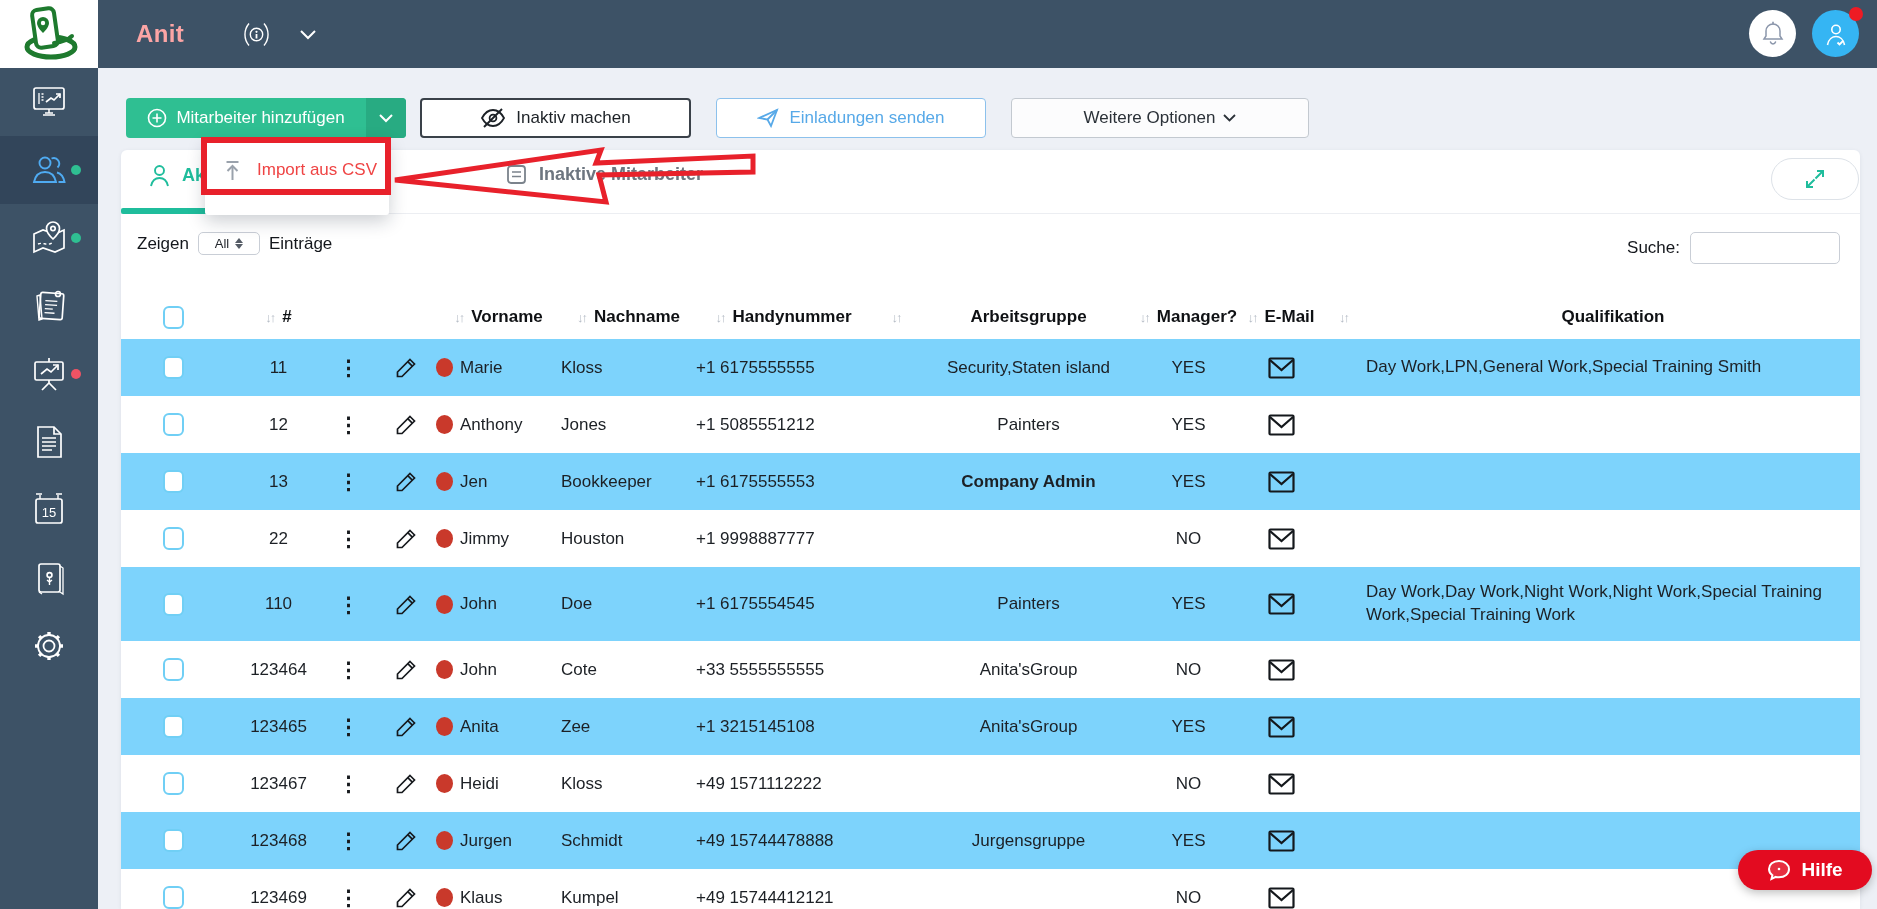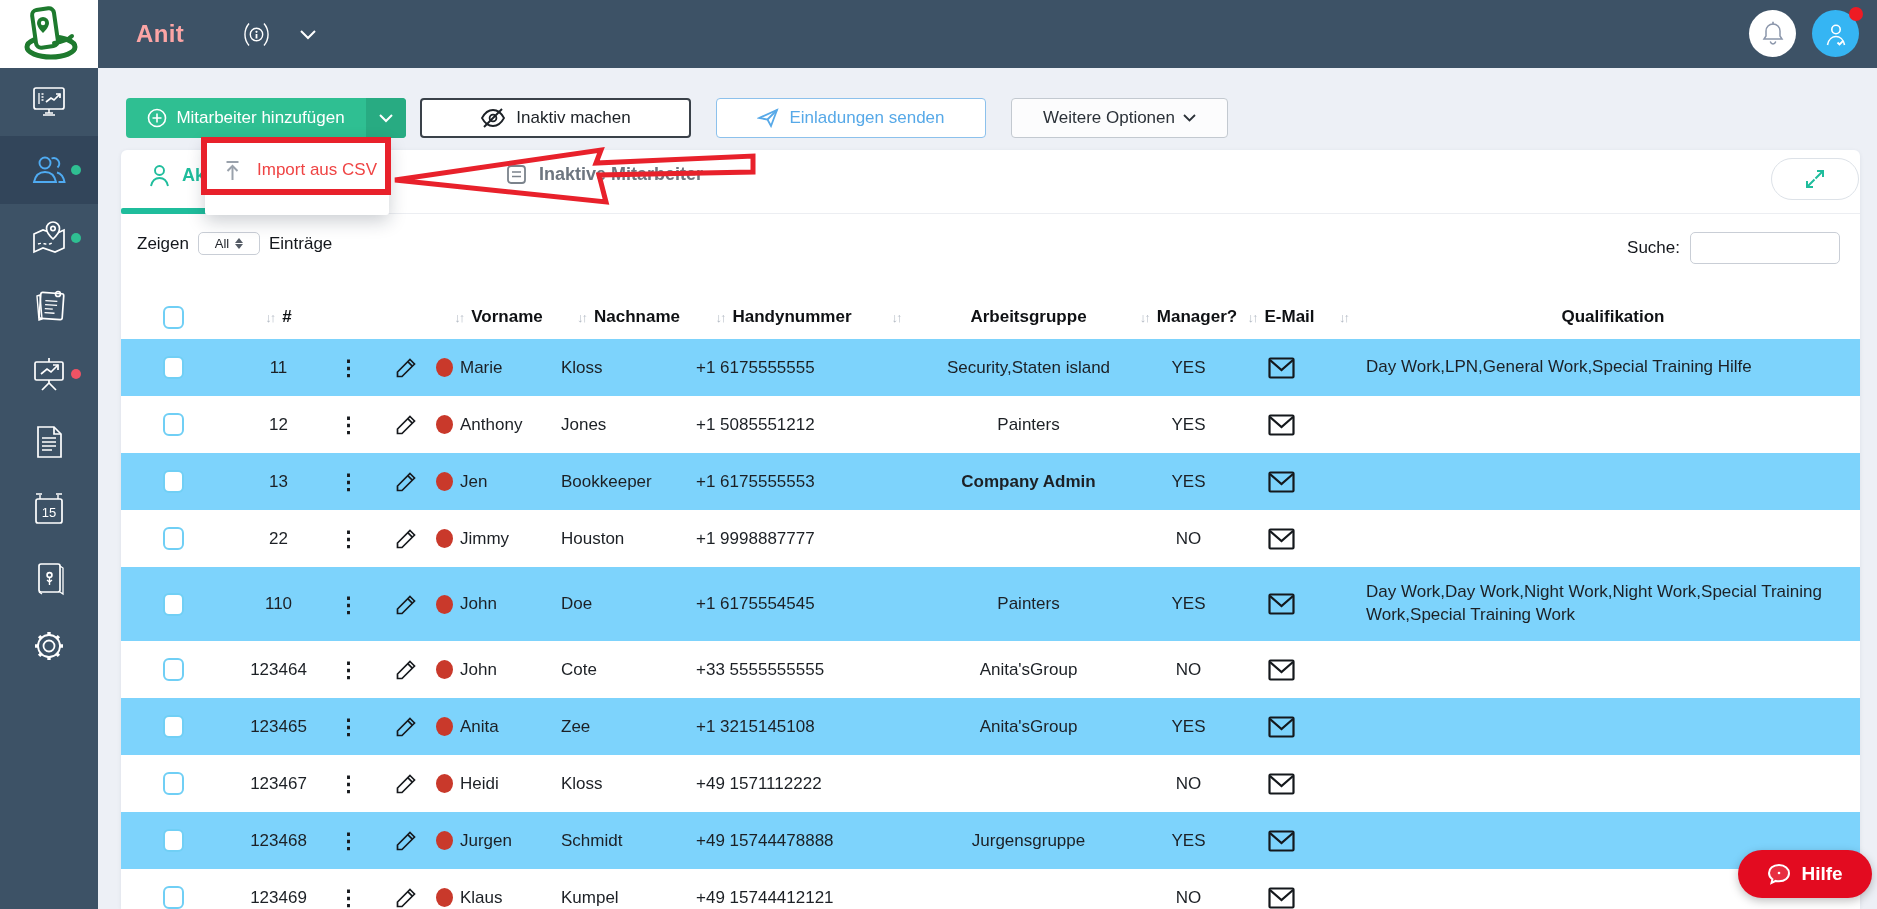--- a/index.html
+++ b/index.html
@@ -31,21 +31,21 @@
   
   .main-bg { position:absolute; left:98px; top:68px; width:1779px; height:841px; background:#edf0f6; }
 
   
   .btn { position:absolute; top:98px; height:40px; border-radius:4px; display:flex; align-items:center; justify-content:center; font-size:17px; cursor:pointer; }
   .btn-add { left:126px; width:280px; background:#2fbf92; color:#fff; padding:0; justify-content:flex-start; }
   .btn-add .lbl-zone { flex:1; display:flex; align-items:center; justify-content:center; gap:9px; }
   .btn-add .chev-zone { width:40px; height:40px; background:#28ab82; border-radius:0 4px 4px 0; display:flex; align-items:center; justify-content:center; }
   .btn-inactive { left:420px; width:271px; background:#fff; border:2px solid #3a4149; color:#1c2126; gap:10px; }
   .btn-invite { left:716px; width:270px; background:#fff; border:1px solid #8cc1ec; color:#57a9e8; gap:10px; }
-  .btn-more { left:1011px; width:217px; background:#fcfcfd; border:1px solid #c3c9d0; color:#2b3138; gap:8px; }
+  .btn-more { left:1011px; width:298px; background:#fcfcfd; border:1px solid #c3c9d0; color:#2b3138; gap:8px; }
 
   
   .card { position:absolute; left:121px; top:150px; width:1739px; height:759px; background:#fff; border-radius:6px 6px 0 0; box-shadow:0 1px 4px rgba(40,50,70,.08); }
   .tabs-row { position:absolute; left:0; top:0; width:1739px; height:64px; border-bottom:1px solid #eceef2; }
   .tab { position:absolute; top:14px; display:flex; align-items:center; gap:12px; font-size:18px; font-weight:bold; cursor:pointer; }
   .tab-active { left:28px; color:#1fbd9c; }
   .tab-inactive { left:385px; color:#6d7680; }
   .tab-underline { position:absolute; left:0; top:58px; width:235px; height:6px; background:#1fbd9c; border-radius:2px; }
   .expand-btn { position:absolute; left:1650px; top:8px; width:88px; height:42px; border:1px solid #dde2e8; border-radius:21px; background:#fff; display:flex; align-items:center; justify-content:center; cursor:pointer; }
 
@@ -78,21 +78,21 @@
   .quali-cell { line-height:1.35; padding-right:12px; display:block; align-self:center; }
   .pencil-btn, .mail-btn { cursor:pointer; display:flex; align-items:center; }
 
   
   .dropdown-panel { position:absolute; left:205px; top:139px; width:184px; height:76px; background:#fff; box-shadow:0 6px 18px rgba(20,30,50,.22); border-radius:3px; z-index:5; display:flex; align-items:center; }
   .dropdown-item { display:flex; align-items:center; gap:15px; padding-left:18px; font-size:17px; color:#ef4444; cursor:pointer; margin-top:-14px; }
   .anno-box { position:absolute; left:201px; top:137px; width:190px; height:58px; border:6px solid #e8212b; z-index:6; pointer-events:none; }
   .anno-arrow { position:absolute; left:391px; top:146px; z-index:6; pointer-events:none; }
 
   
-  .help-btn { position:absolute; left:1738px; top:850px; width:134px; height:48px; border-radius:24px; background:#e30b20; color:#fff; display:flex; align-items:center; justify-content:center; gap:10px; font-size:19px; font-weight:bold; box-shadow:0 3px 10px rgba(0,0,0,.25); cursor:pointer; z-index:8; }
+  .help-btn { position:absolute; left:1738px; top:850px; width:134px; height:40px; border-radius:24px; background:#e30b20; color:#fff; display:flex; align-items:center; justify-content:center; gap:10px; font-size:19px; font-weight:bold; box-shadow:0 3px 10px rgba(0,0,0,.25); cursor:pointer; z-index:8; }
 
   svg { display:block; }
 </style>
 </head>
 <body>
 
 <div class="app">
 
   <div class="main-bg"></div>
 
@@ -407,21 +407,21 @@
       <div class="cell c-center">YES</div>
       <div class="cell c-center">
         <span class="mail-btn">
           <svg width="27" height="22" viewBox="0 0 27 22" fill="none" stroke="#14181c" stroke-width="2.2">
             <rect x="1.5" y="1.5" width="24" height="19" rx="1"></rect>
                 <path d="M2 3l11.5 10L25 3"></path>
           </svg>
         </span>
       </div>
       <div class="cell"></div>
-      <div class="quali-cell">Day Work,LPN,General Work,Special Training Hilfe</div>
+      <div class="quali-cell">Day Work,LPN,General Work,Special Training Smith</div>
     </div>
         <div class="trow grid">
       <div class="cell c-check">
             <span class="checkbox"></span>
           </div>
       <div class="cell c-center">12</div>
       <div class="cell c-center">
             <span class="dots">⋮</span>
           </div>
       <div class="cell c-center">

